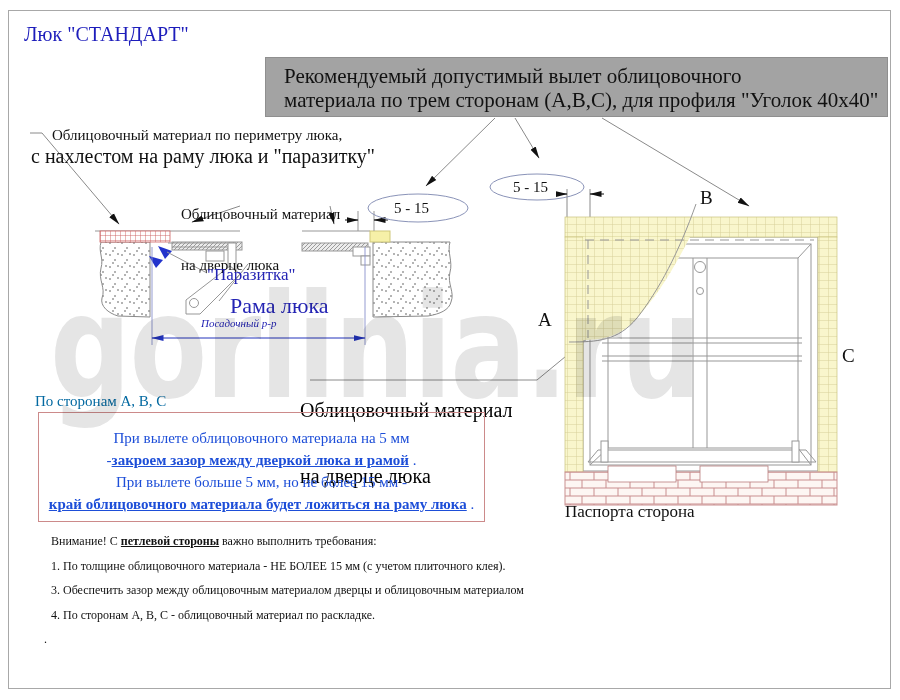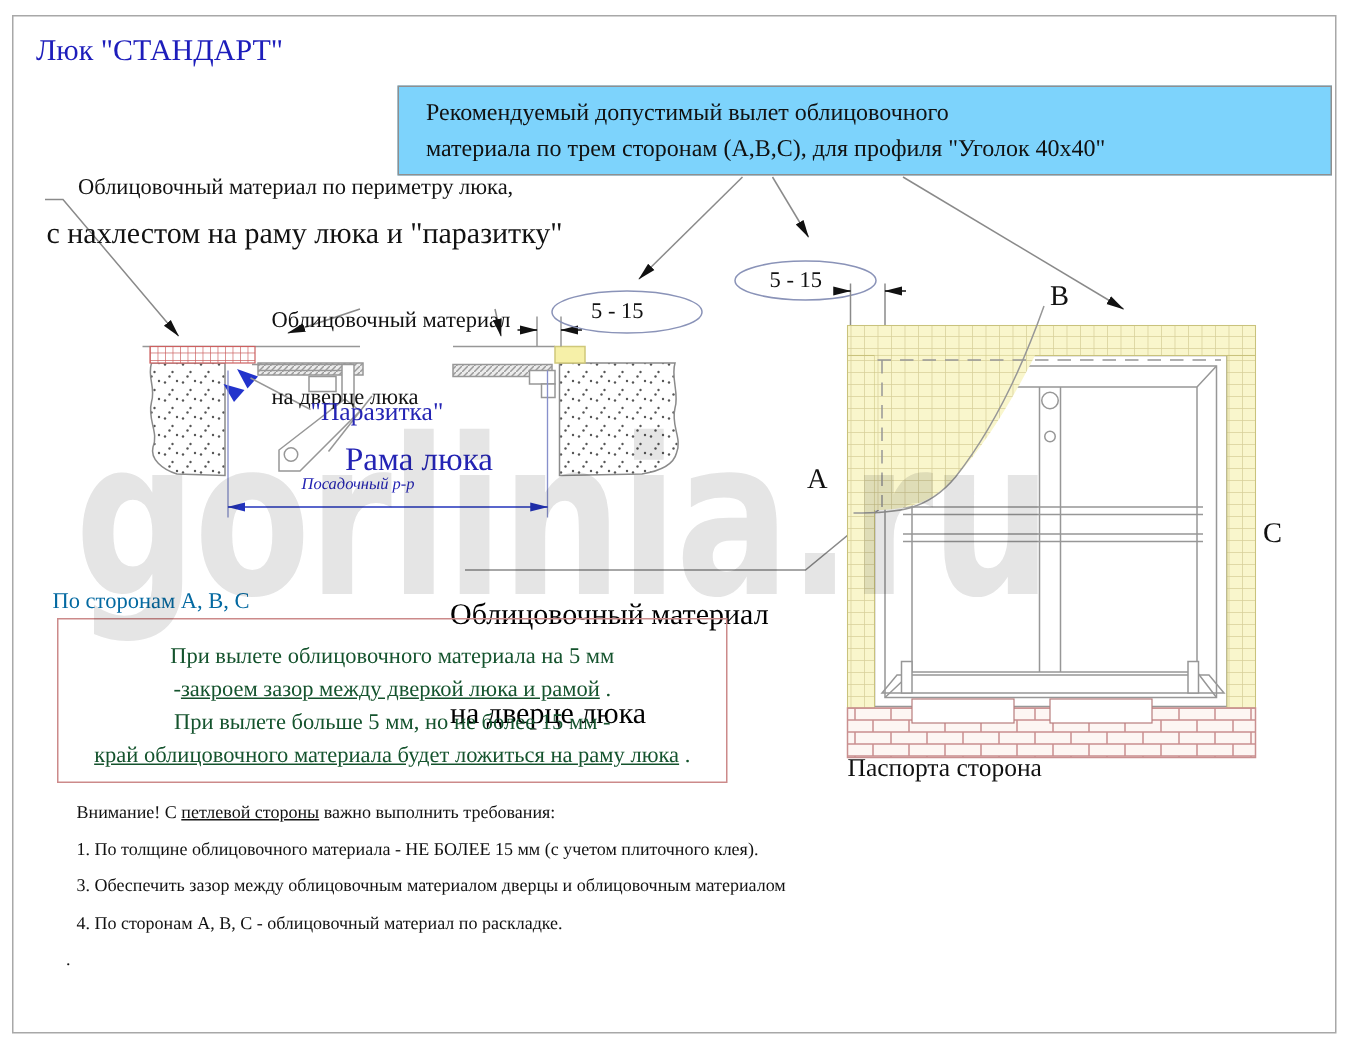--- a/index.html
+++ b/index.html
@@ -7,40 +7,40 @@
         font-family:"Liberation Serif","DejaVu Serif",serif;color:#111;}
   .abs{position:absolute;}
   .t{position:absolute;z-index:2;white-space:pre-wrap;}
   .blue{color:#2424b4;}
   .red{color:#0369a1;}
   .center{}
   #sheet-frame{position:absolute;left:8px;top:10px;width:881px;height:677px;
                border:1px solid #a8a8a8;z-index:0;}
   #title{left:24px;top:23px;font-size:20px;color:#1d1dbb;}
   #top-box{left:265px;top:57px;width:603px;height:52px;border:1px solid #8f8f8f;
-           background:#7dd3fc;z-index:2;padding:6px 0 0 18px;font-size:16px;line-height:24px;}
-  #lbl-perim1{left:52px;top:117px;font-size:15px;}
+           background:#a3a3a3;z-index:2;padding:6px 0 0 18px;font-size:21px;line-height:24px;}
+  #lbl-perim1{left:52px;top:127px;font-size:15px;}
   #lbl-perim2{left:31px;top:145px;font-size:20px;}
   #lbl-door-small{left:181px;top:172px;width:178px;font-size:15px;line-height:17px;}
   #dim1-text{left:394px;top:200px;width:50px;font-size:15px;}
   #dim2-text{left:513px;top:179px;width:50px;font-size:15px;}
   #lbl-parazitka{left:207px;top:265px;font-size:17px;}
   #lbl-rama{left:230px;top:293px;font-size:22px;}
   #lbl-posad{left:201px;top:317px;font-size:11px;font-style:italic;}
   #lbl-door-big{left:300px;top:355px;width:242px;font-size:20px;line-height:22px;color:#000;}
   #lbl-storonam{left:35px;top:393px;font-size:15px;}
   #red-box{left:38px;top:412px;width:445px;height:94px;border:1px solid #cc8a8a;
-           z-index:2;padding-top:14px;font-size:15px;line-height:22px;color:#14532d;text-align:center;}
+           z-index:2;padding-top:14px;font-size:15px;line-height:22px;color:#1d4ed8;text-align:center;}
   #side-a{left:538px;top:309px;font-size:19px;}
   #side-b{left:700px;top:187px;font-size:19px;}
   #side-c{left:842px;top:345px;font-size:19px;}
   #lbl-hinge{left:565px;top:502px;width:272px;font-size:17px;}
   #notes{left:25px;top:529px;width:862px;font-size:12px;line-height:24.6px;z-index:2;margin-left:26px;}
   #notes .dot-line{margin-left:-7px;}
-  .u{text-decoration:underline;}
+  .u{text-decoration:underline;font-weight:bold;}
   #watermark{left:50px;top:262px;font-family:"DejaVu Sans","Liberation Sans",sans-serif;
              font-weight:bold;font-size:145px;letter-spacing:-2px;color:#dcdcdc;
              transform:scaleX(.78);transform-origin:left top;z-index:3;
              mix-blend-mode:multiply;opacity:.75;pointer-events:none;}
   svg#drawing{position:absolute;left:0;top:0;z-index:1;}
 </style>
 </head>
 <body>
 
 <div id="page">

